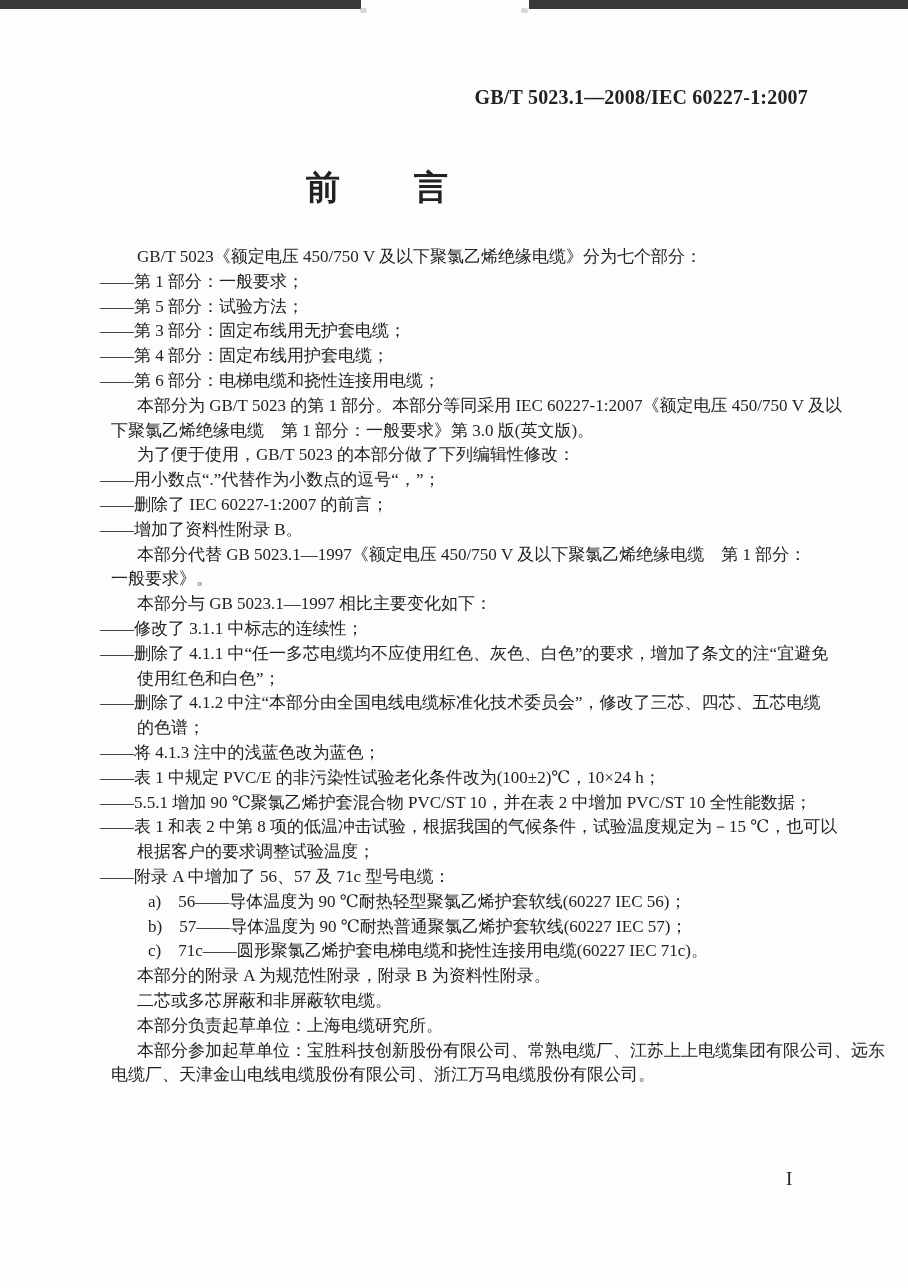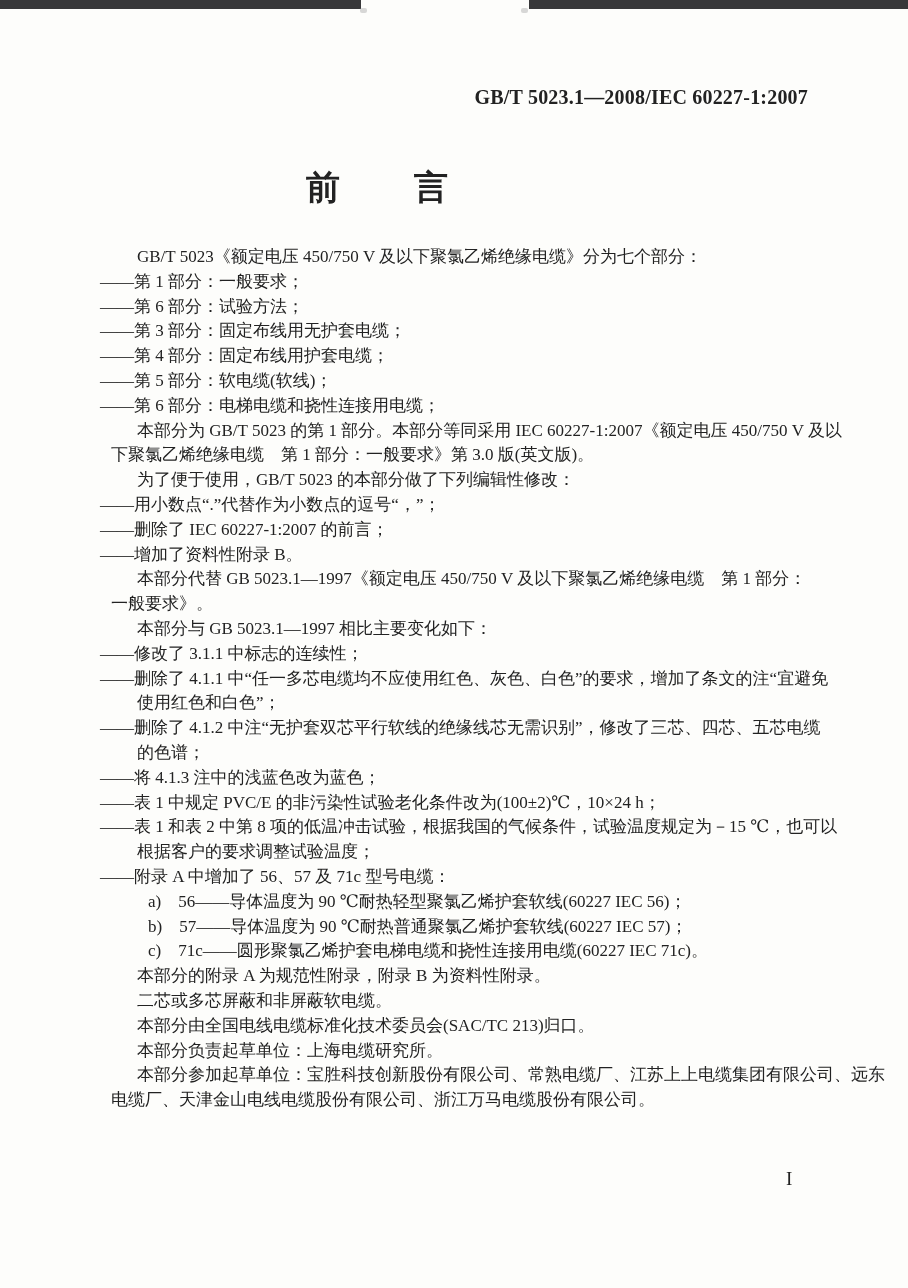--- a/index.html
+++ b/index.html
@@ -70,48 +70,47 @@
 <div class="scan-speck speck-a"></div>
 <div class="scan-speck speck-b"></div>
 
 <div class="doc-header">GB/T 5023.1—2008/IEC 60227-1:2007</div>
 
 <div class="doc-title">前　　言</div>
 
 <div class="body-text">
     <div class="line indent">GB/T 5023《额定电压 450/750 V 及以下聚氯乙烯绝缘电缆》分为七个部分：</div>
     <div class="line dash">——第 1 部分：一般要求；</div>
-    <div class="line dash">——第 6 部分：试验方法；</div>
+    <div class="line dash">——第 5 部分：试验方法；</div>
     <div class="line dash">——第 3 部分：固定布线用无护套电缆；</div>
     <div class="line dash">——第 4 部分：固定布线用护套电缆；</div>
-    <div class="line dash">——第 5 部分：软电缆(软线)；</div>
     <div class="line dash">——第 6 部分：电梯电缆和挠性连接用电缆；</div>
     <div class="line indent">本部分为 GB/T 5023 的第 1 部分。本部分等同采用 IEC 60227-1:2007《额定电压 450/750 V 及以</div>
     <div class="line flush">下聚氯乙烯绝缘电缆　第 1 部分：一般要求》第 3.0 版(英文版)。</div>
     <div class="line indent">为了便于使用，GB/T 5023 的本部分做了下列编辑性修改：</div>
     <div class="line dash">——用小数点“.”代替作为小数点的逗号“，”；</div>
     <div class="line dash">——删除了 IEC 60227-1:2007 的前言；</div>
     <div class="line dash">——增加了资料性附录 B。</div>
     <div class="line indent">本部分代替 GB 5023.1—1997《额定电压 450/750 V 及以下聚氯乙烯绝缘电缆　第 1 部分：</div>
     <div class="line flush">一般要求》。</div>
     <div class="line indent">本部分与 GB 5023.1—1997 相比主要变化如下：</div>
     <div class="line dash">——修改了 3.1.1 中标志的连续性；</div>
     <div class="line dash">——删除了 4.1.1 中“任一多芯电缆均不应使用红色、灰色、白色”的要求，增加了条文的注“宜避免</div>
     <div class="line cont">使用红色和白色”；</div>
-    <div class="line dash">——删除了 4.1.2 中注“无护套双芯平行软线的绝缘线芯无需识别”，修改了三芯、四芯、五芯电缆</div>
+    <div class="line dash">——删除了 4.1.2 中注“本部分由全国电线电缆标准化技术委员会”，修改了三芯、四芯、五芯电缆</div>
     <div class="line cont">的色谱；</div>
     <div class="line dash">——将 4.1.3 注中的浅蓝色改为蓝色；</div>
     <div class="line dash">——表 1 中规定 PVC/E 的非污染性试验老化条件改为(100±2)℃，10×24 h；</div>
+    <div class="line dash">——5.5.1 增加 90 ℃聚氯乙烯护套混合物 PVC/ST 10，并在表 2 中增加 PVC/ST 10 全性能数据；</div>
     <div class="line dash">——表 1 和表 2 中第 8 项的低温冲击试验，根据我国的气候条件，试验温度规定为－15 ℃，也可以</div>
     <div class="line cont">根据客户的要求调整试验温度；</div>
     <div class="line dash">——附录 A 中增加了 56、57 及 71c 型号电缆：</div>
     <div class="line abc">a)　56——导体温度为 90 ℃耐热轻型聚氯乙烯护套软线(60227 IEC 56)；</div>
     <div class="line abc">b)　57——导体温度为 90 ℃耐热普通聚氯乙烯护套软线(60227 IEC 57)；</div>
     <div class="line abc">c)　71c——圆形聚氯乙烯护套电梯电缆和挠性连接用电缆(60227 IEC 71c)。</div>
     <div class="line indent">本部分的附录 A 为规范性附录，附录 B 为资料性附录。</div>
     <div class="line indent">二芯或多芯屏蔽和非屏蔽软电缆。</div>
-    <div class="line indent">本部分由全国电线电缆标准化技术委员会(SAC/TC 213)归口。</div>
     <div class="line indent">本部分负责起草单位：上海电缆研究所。</div>
     <div class="line indent">本部分参加起草单位：宝胜科技创新股份有限公司、常熟电缆厂、江苏上上电缆集团有限公司、远东</div>
     <div class="line flush">电缆厂、天津金山电线电缆股份有限公司、浙江万马电缆股份有限公司。</div>
   </div>
 
 <div class="page-number">I</div>
 
 </body></html>

